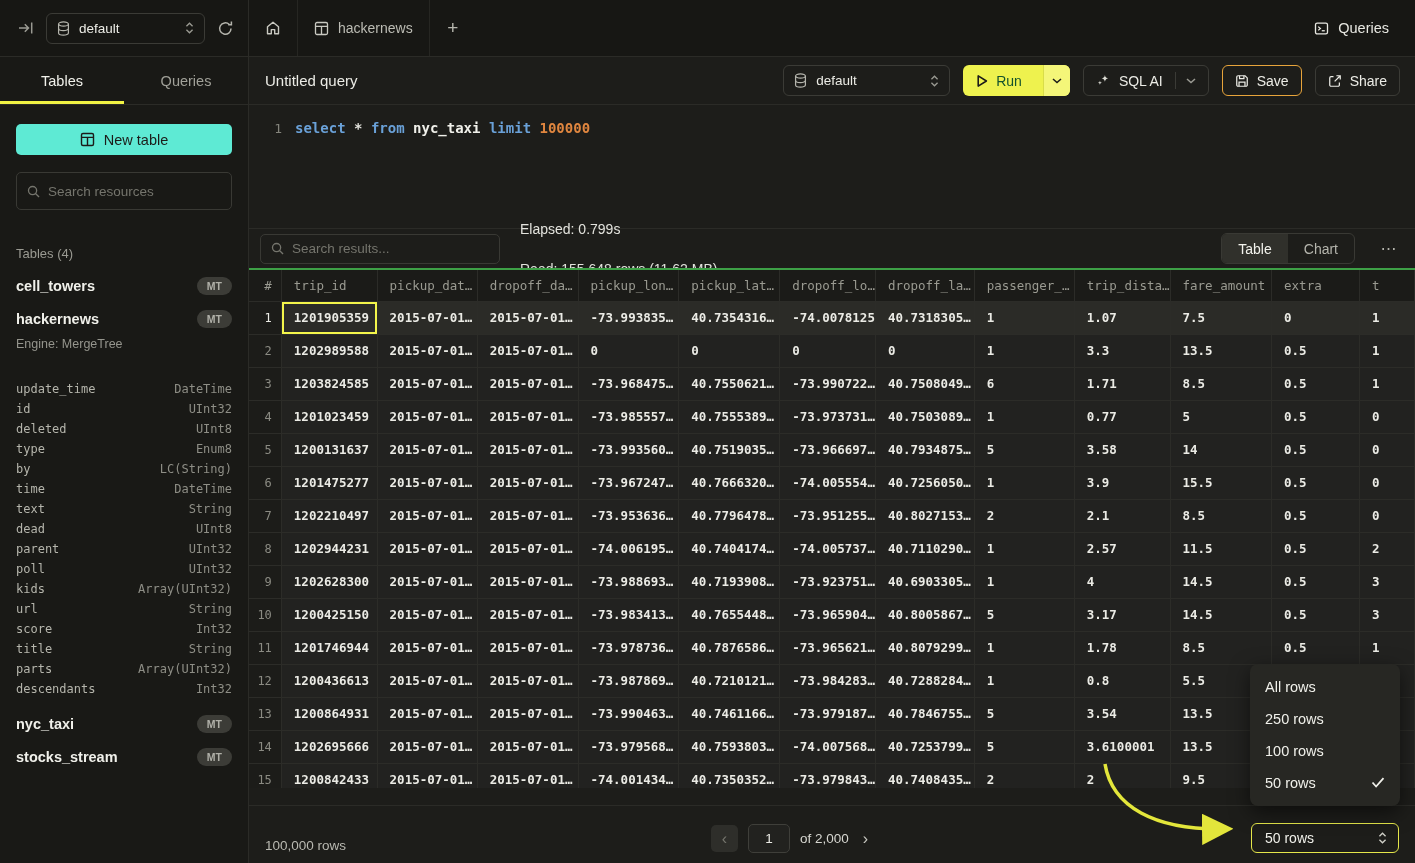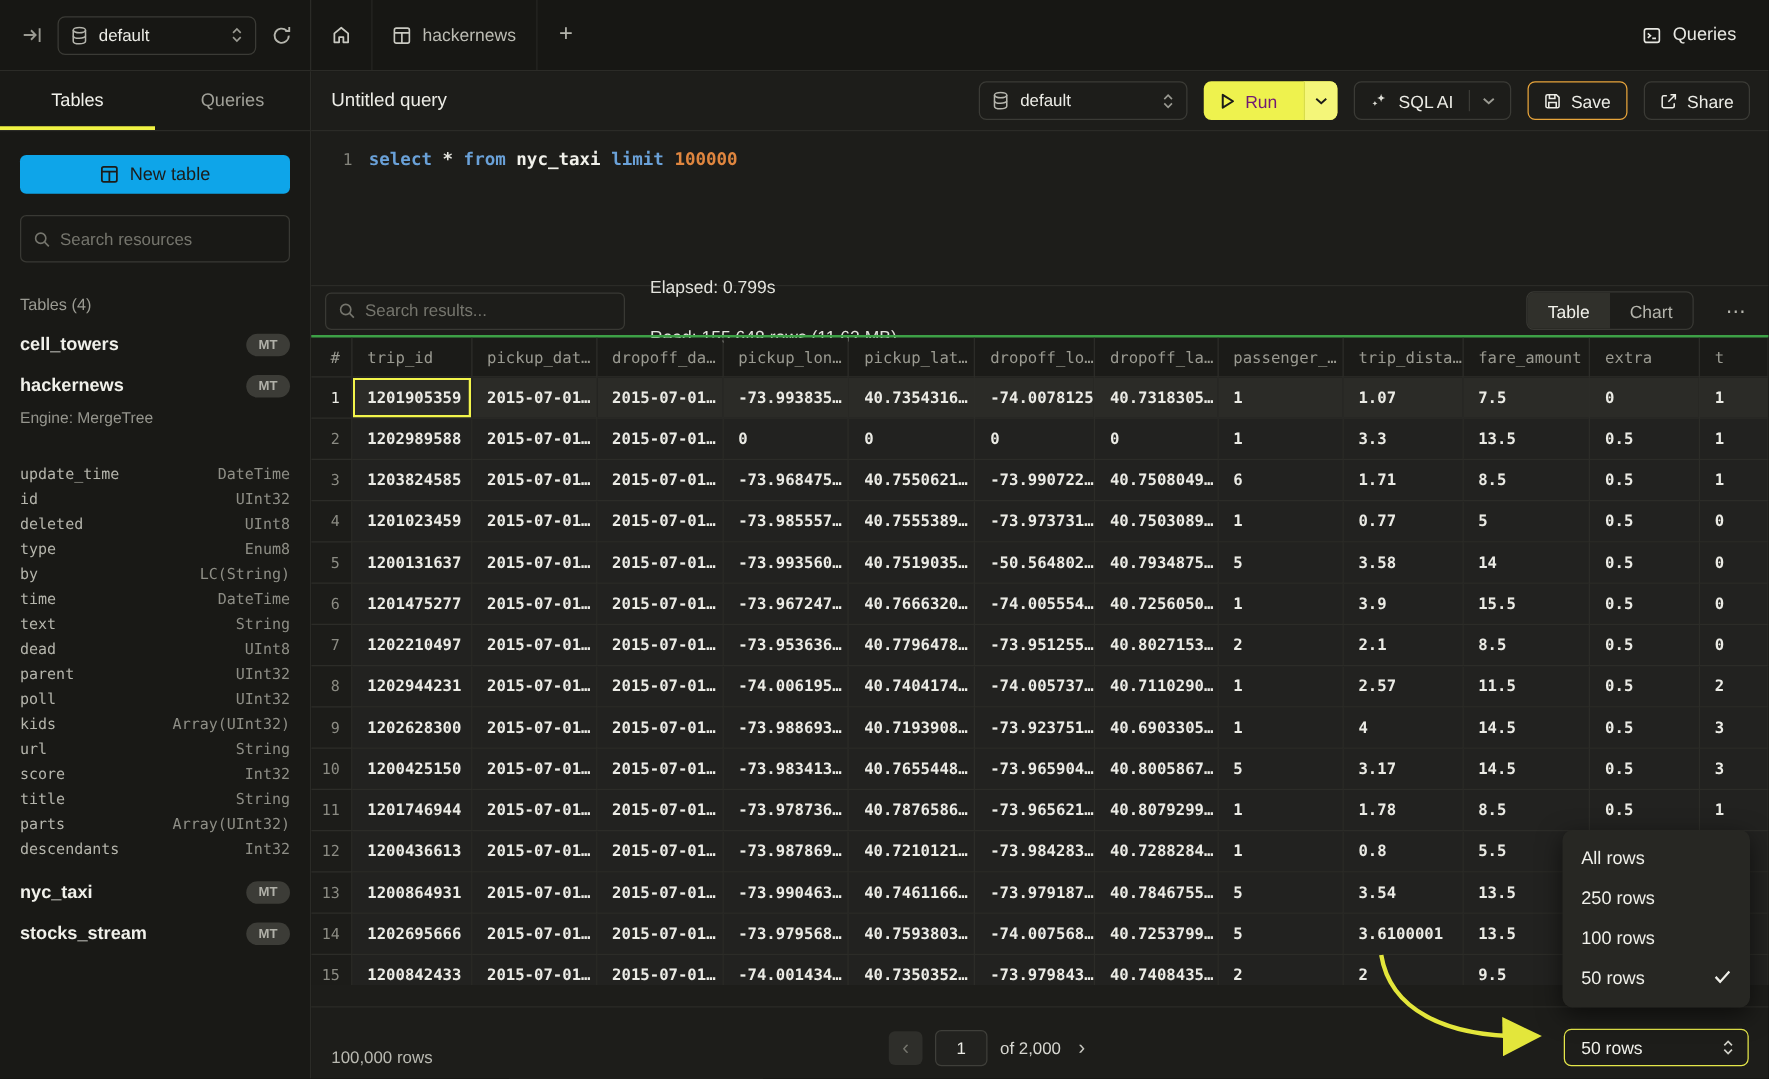--- a/index.html
+++ b/index.html
@@ -21,42 +21,42 @@
   .tab-plus { width:46px; display:flex; align-items:center; justify-content:center; font-size:19px; color:#b5b5ad; cursor:pointer; }
   .tb-right { margin-left:auto; display:flex; align-items:center; gap:9px; padding-right:26px; color:#e8e8e2; font-size:14.5px; cursor:pointer; }
 
   
   .layout { display:flex; height:806px; }
   .sidebar { width:249px; flex:none; background:#19
 1916; background:#191916; border-right:1px solid #2b2b27; display:flex; flex-direction:column; }
   .side-tabs { height:48px; flex:none; display:flex; border-bottom:1px solid #2b2b27; }
   .side-tab { flex:1; display:flex; align-items:center; justify-content:center; font-size:14.5px; color:#a0a098; cursor:pointer; border-bottom:3px solid transparent; padding-top:3px; }
   .side-tab.active { color:#f1f1eb; border-bottom-color:#f0f243; }
-  .newtable-btn { margin:19px 16px 0; height:31px; flex:none; background:#0ea5e9; border-radius:5px; color:#1c1c19; font-size:14.5px; display:flex; align-items:center; justify-content:center; gap:9px; cursor:pointer; }
+  .newtable-btn { margin:19px 16px 0; height:31px; flex:none; background:#5eead4; border-radius:5px; color:#1c1c19; font-size:14.5px; display:flex; align-items:center; justify-content:center; gap:9px; cursor:pointer; }
   .side-search { margin:17px 16px 0; height:38px; flex:none; border:1px solid #393934; border-radius:5px; display:flex; align-items:center; gap:8px; padding:0 10px; }
   .side-search input { background:transparent; border:none; outline:none; color:#d8d8d2; font-size:13.5px; width:100%; font-family:"Liberation Sans",sans-serif; }
   .side-search input::placeholder { color:#75756d; }
-  .side-section-label { margin:26px 16px 8px; font-size:13px; color:#9a9a92; }
+  .side-section-label { margin:36px 16px 8px; font-size:13px; color:#9a9a92; }
   .side-table { height:33px; flex:none; display:flex; align-items:center; justify-content:space-between; padding:0 16px; cursor:pointer; }
   .side-table .tname { font-size:14.5px; color:#f0f0ea; font-weight:600; }
   .badge-mt { background:#3c3c37; color:#b0b0a8; font-size:10.5px; font-weight:600; padding:3px 10px; border-radius:10px; }
   .engine-line { padding:2px 16px 6px; font-size:12.5px; color:#95958d; }
   .col-list { padding:2px 16px 8px; font-family:"DejaVu Sans Mono", monospace;margin-top:20px; }
   .col-row { height:20px; display:flex; align-items:center; justify-content:space-between; font-size:12px; }
   .col-row .cname { color:#b5b5ac; }
   .col-row .ctype { color:#8e8e86; }
 
   
   .main { flex:1; min-width:0; display:flex; flex-direction:column; background:#1d1d1a; }
   .query-header { height:48px; flex:none; display:flex; align-items:center; padding:0 15px 0 16px; border-bottom:1px solid #2b2b27; }
   .qh-title { font-size:15px; color:#ececе6; color:#ececE6; }
   .qh-actions { margin-left:auto; display:flex; align-items:center; gap:13px; }
   .btn { height:31px; border:1px solid #3b3b36; border-radius:6px; display:flex; align-items:center; gap:8px; padding:0 12px; font-size:14px; color:#ececE6; cursor:pointer; background:transparent; }
   .btn .divider { width:1px; height:17px; background:#3b3b36; margin:0 2px 0 4px; }
-  .btn-run { border:none; background:#eef24e; color:#701a75; padding:0; overflow:hidden; font-weight:500; }
+  .btn-run { border:none; background:#eef24e; color:#14532d; padding:0; overflow:hidden; font-weight:500; }
   .run-main { display:flex; align-items:center; gap:8px; padding:0 13px 0 13px; height:100%; }
   .run-caret { width:27px; height:100%; display:flex; align-items:center; justify-content:center; background:#f4f679; border-left:1px solid #d9dd49; }
   .btn-save { border-color:#e7a43b; border-width:1.5px; }
   .db-select.small { flex:none; width:167px; height:31px; }
   .db-select .spring { flex:1; }
 
   
   .editor { height:123px; flex:none; display:flex; padding-top:15px; font-family:"DejaVu Sans Mono", monospace; font-size:14px; }
   .editor .gutter { width:33px; flex:none; text-align:right; color:#84847c; font-size:13px; padding-top:1px; }
   .editor .code { padding-left:13px; white-space:pre; }
@@ -493,21 +493,21 @@
                 <td>0.5</td>
                 <td>0</td>
               </tr>
               <tr>
                 <td class="num">5</td>
                 <td>1200131637</td>
                 <td>2015-07-01…</td>
                 <td>2015-07-01…</td>
                 <td>-73.993560…</td>
                 <td>40.7519035…</td>
-                <td>-50.564802…</td>
+                <td>-73.966697…</td>
                 <td>40.7934875…</td>
                 <td>5</td>
                 <td>3.58</td>
                 <td>14</td>
                 <td>0.5</td>
                 <td>0</td>
               </tr>
               <tr>
                 <td class="num">6</td>
                 <td>1201475277</td>

